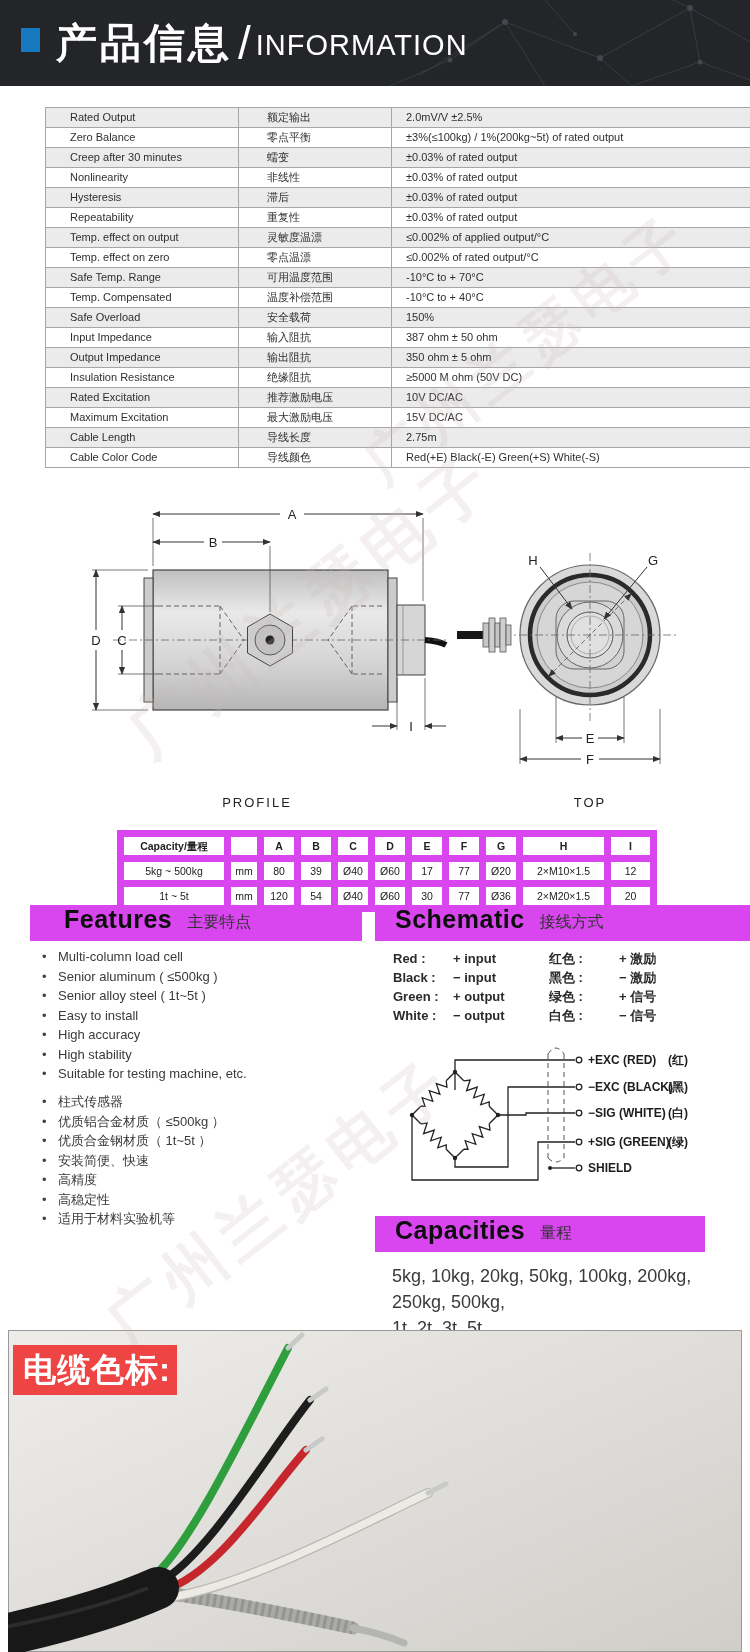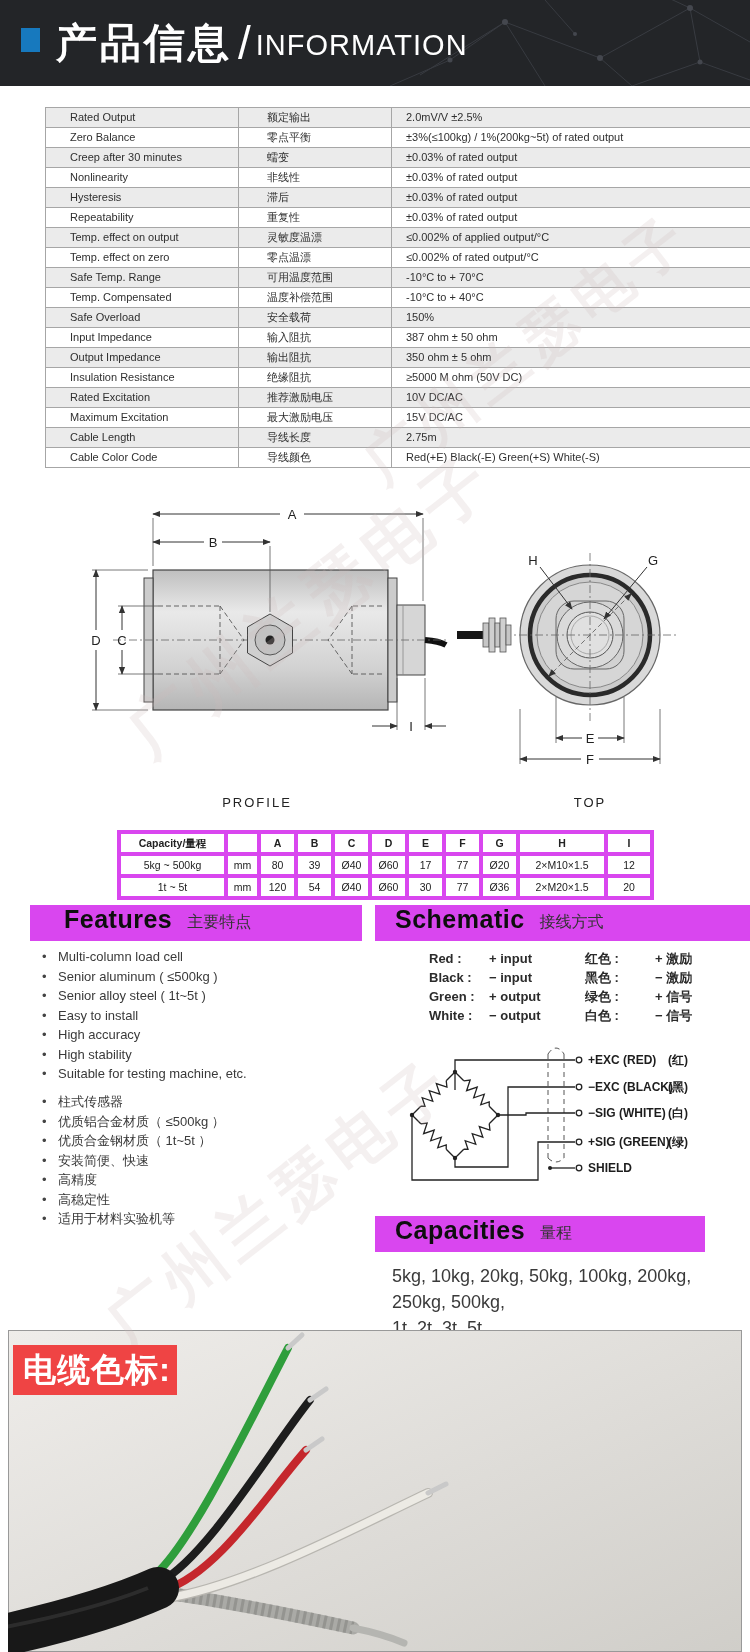--- a/index.html
+++ b/index.html
@@ -32,21 +32,21 @@
   
   .profile-svg{position:absolute;left:58px;top:498px;}
   .top-svg{position:absolute;left:455px;top:547px;}
   .draw-label{position:absolute;top:795px;font-size:13px;letter-spacing:2px;color:#222;text-align:center;}
   .lbl-profile{left:197px;width:120px;}
   .lbl-top{left:550px;width:80px;}
 
   
   .dim-table{position:absolute;left:117px;top:830px;width:533px;border-collapse:collapse;
              font-size:10.5px;color:#222;table-layout:fixed;text-align:center;border:1px solid #444;}
-  .dim-table td,.dim-table th{border:4px solid #d946ef;padding:3px 0;line-height:12px;white-space:nowrap;overflow:hidden;}
+  .dim-table td,.dim-table th{border:7px solid #d946ef;padding:3px 0;line-height:12px;white-space:nowrap;overflow:hidden;}
   .dim-table th{font-weight:700;background:#fff;}
 
   
   .sec-bar{position:absolute;height:36px;background:#d946ef;display:flex;}
   .sec-title{font-size:25px;font-weight:800;color:#0e0e0e;letter-spacing:0.5px;}
   .sec-sub{font-size:16px;color:#333;margin-left:15px;margin-top:7px;}
   .bar-features{left:30px;top:905px;width:332px;}
   .bar-features .sec-title{margin-left:34px;}
   .bar-schematic{left:375px;top:905px;width:396px;}
   .bar-schematic .sec-title{margin-left:20px;}
@@ -56,21 +56,21 @@
   
   .feat-list{position:absolute;left:40px;width:320px;margin:0;padding:0;list-style:none;
              font-size:13px;color:#3a3a3a;}
   .feat-en{top:947px;}
   .feat-cn{top:1092px;}
   .feat-list li{position:relative;padding-left:18px;height:19.5px;line-height:19.5px;white-space:nowrap;}
   .feat-list li::before{content:"\2022";position:absolute;left:2px;color:#444;}
 
   
   .wiring{position:absolute;left:393px;top:949px;width:310px;font-size:13px;font-weight:700;color:#2b2b2b;}
-  .wr{display:grid;grid-template-columns:60px 96px 70px 84px;height:19px;line-height:19px;white-space:nowrap;margin-left:36px;}
+  .wr{display:grid;grid-template-columns:60px 96px 70px 84px;height:19px;line-height:19px;white-space:nowrap;}
 
   .bridge-svg{position:absolute;left:378px;top:1040px;}
   .bridge-svg text{font-size:12px;font-weight:700;fill:#1d1d1d;}
 
   
   .cap-text{position:absolute;left:392px;top:1263px;width:310px;font-size:18px;color:#3a3a3a;line-height:26px;}
 
   
   .photo-svg{position:absolute;left:8px;top:1330px;}
   .photo-label{position:absolute;left:13px;top:1345px;width:164px;height:50px;background:#ef4444;

